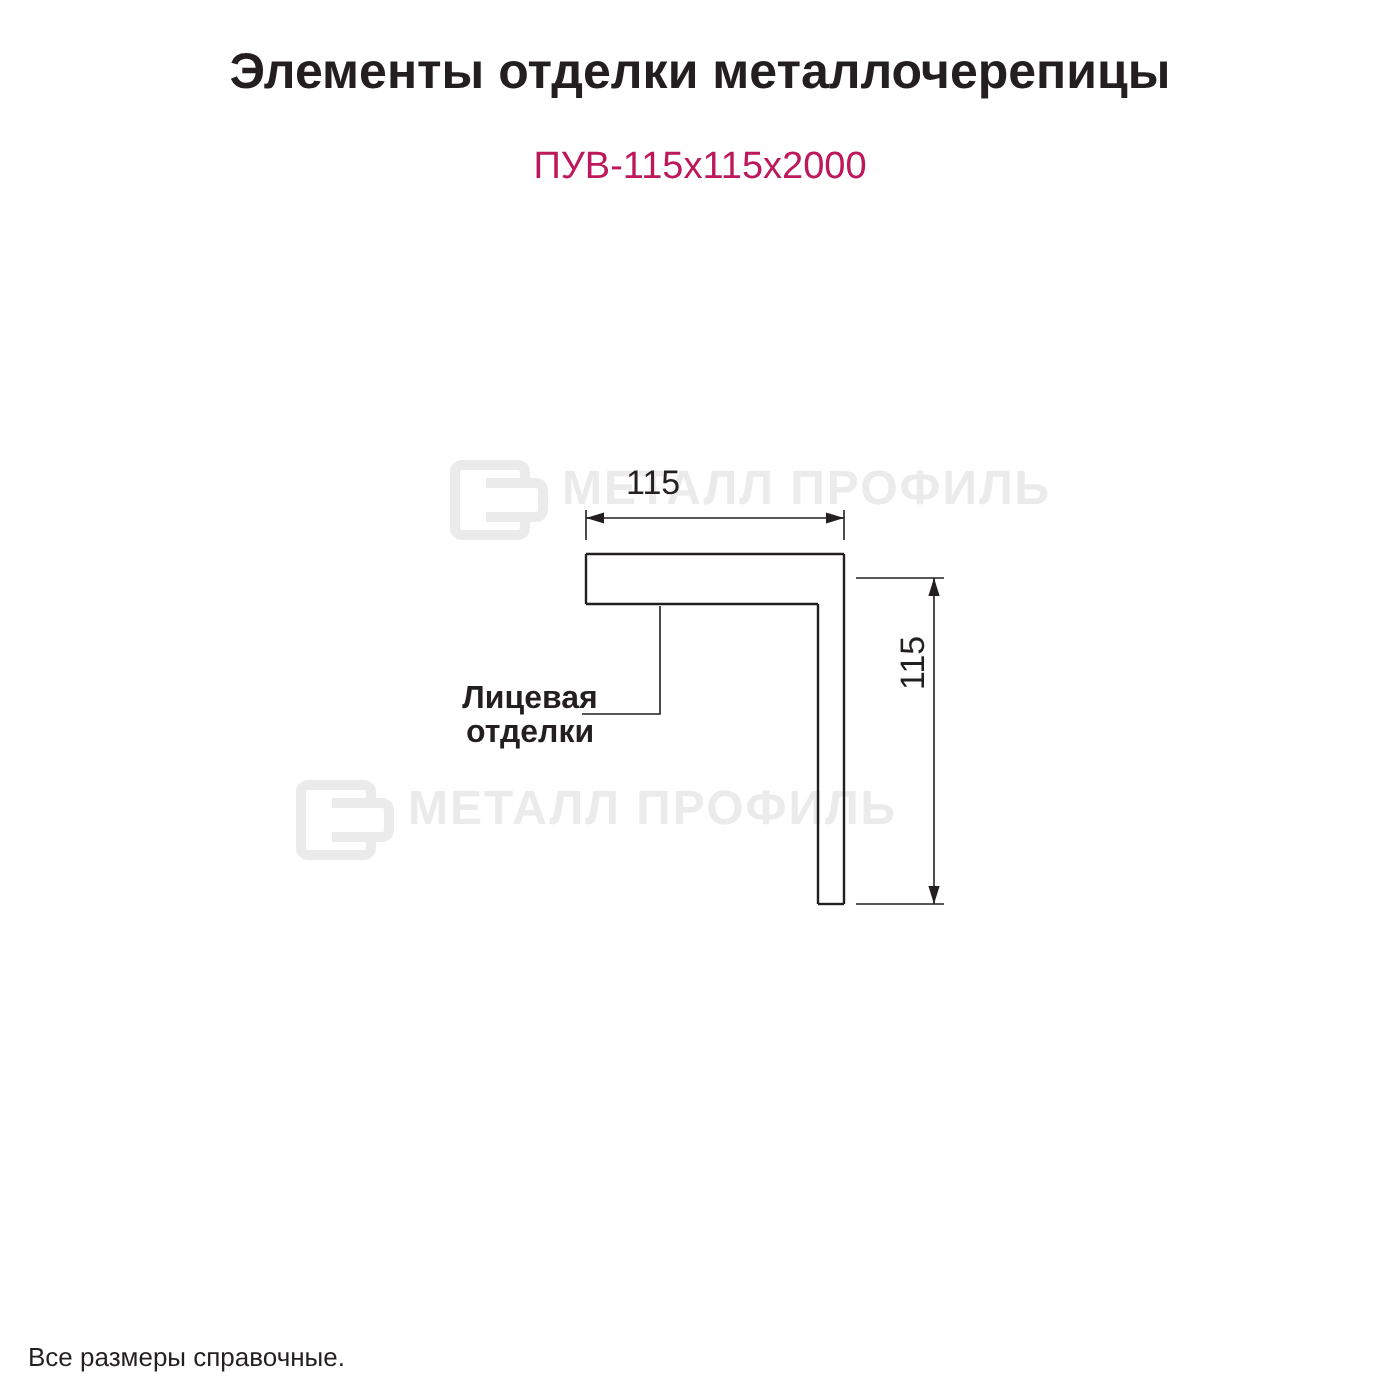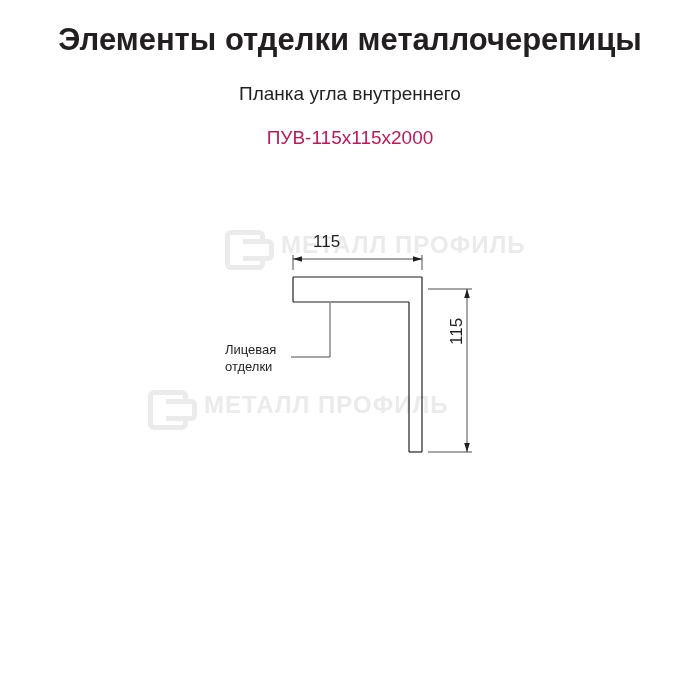--- a/index.html
+++ b/index.html
@@ -18,21 +18,21 @@
 
   
   .title-block {
     position: absolute;
     top: 0;
     left: 0;
     width: 700px;
     text-align: center;
   }
   .main-title {
-    font-size: 31px;
+    font-size: 25px;
     font-weight: bold;
     margin-top: 22px;
     letter-spacing: 0px;
     color: #231f20;
   }
   .sub-title {
     font-size: 19px;
     margin-top: 25px;
     color: #231f20;
   }
@@ -103,23 +103,25 @@
   }
   #label-right {
     top: 345px;
     left: 447px;
     transform: rotate(-90deg);
     transform-origin: left top;
   }
   #label-face {
     top: 341px;
     left: 225px;
-    font-size: 13px;
+    font-size: 16px;
     line-height: 17px;
+    text-align: center;
     width: 80px;
+    font-weight: bold;
   }
 
   
   .footer {
     position: absolute;
     left: 14px;
     bottom: 12px;
     font-size: 13px;
     line-height: 19px;
     color: #231f20;
@@ -132,21 +134,20 @@
   <span class="wm-logo"></span>
   <span>МЕТАЛЛ ПРОФИЛЬ</span>
 </div>
 <div class="watermark" id="wm2">
   <span class="wm-logo"></span>
   <span>МЕТАЛЛ ПРОФИЛЬ</span>
 </div>
 
 <div class="title-block">
   <div class="main-title">Элементы отделки металлочерепицы</div>
-  <div class="sub-title">Планка угла внутреннего</div>
   <div class="code-title">ПУВ-115х115х2000</div>
 </div>
 
 <svg class="drawing" viewBox="0 0 700 700" xmlns="http://www.w3.org/2000/svg">
   <g stroke="#231f20" fill="none" stroke-width="1.2">
 
     <path d="M 293 277 L 422 277"></path>
 
     <path d="M 422 277 L 422 452"></path>
 
@@ -183,13 +184,14 @@
 </svg>
 
 <div class="label" id="label-top">115</div>
 <div class="label" id="label-right">115</div>
 <div class="label" id="label-face">
   <span>Лицевая</span><br>
   <span>отделки</span>
 </div>
 
 <div class="footer">
+  <div>Все размеры справочные.</div>
 </div>
 
 </body></html>

